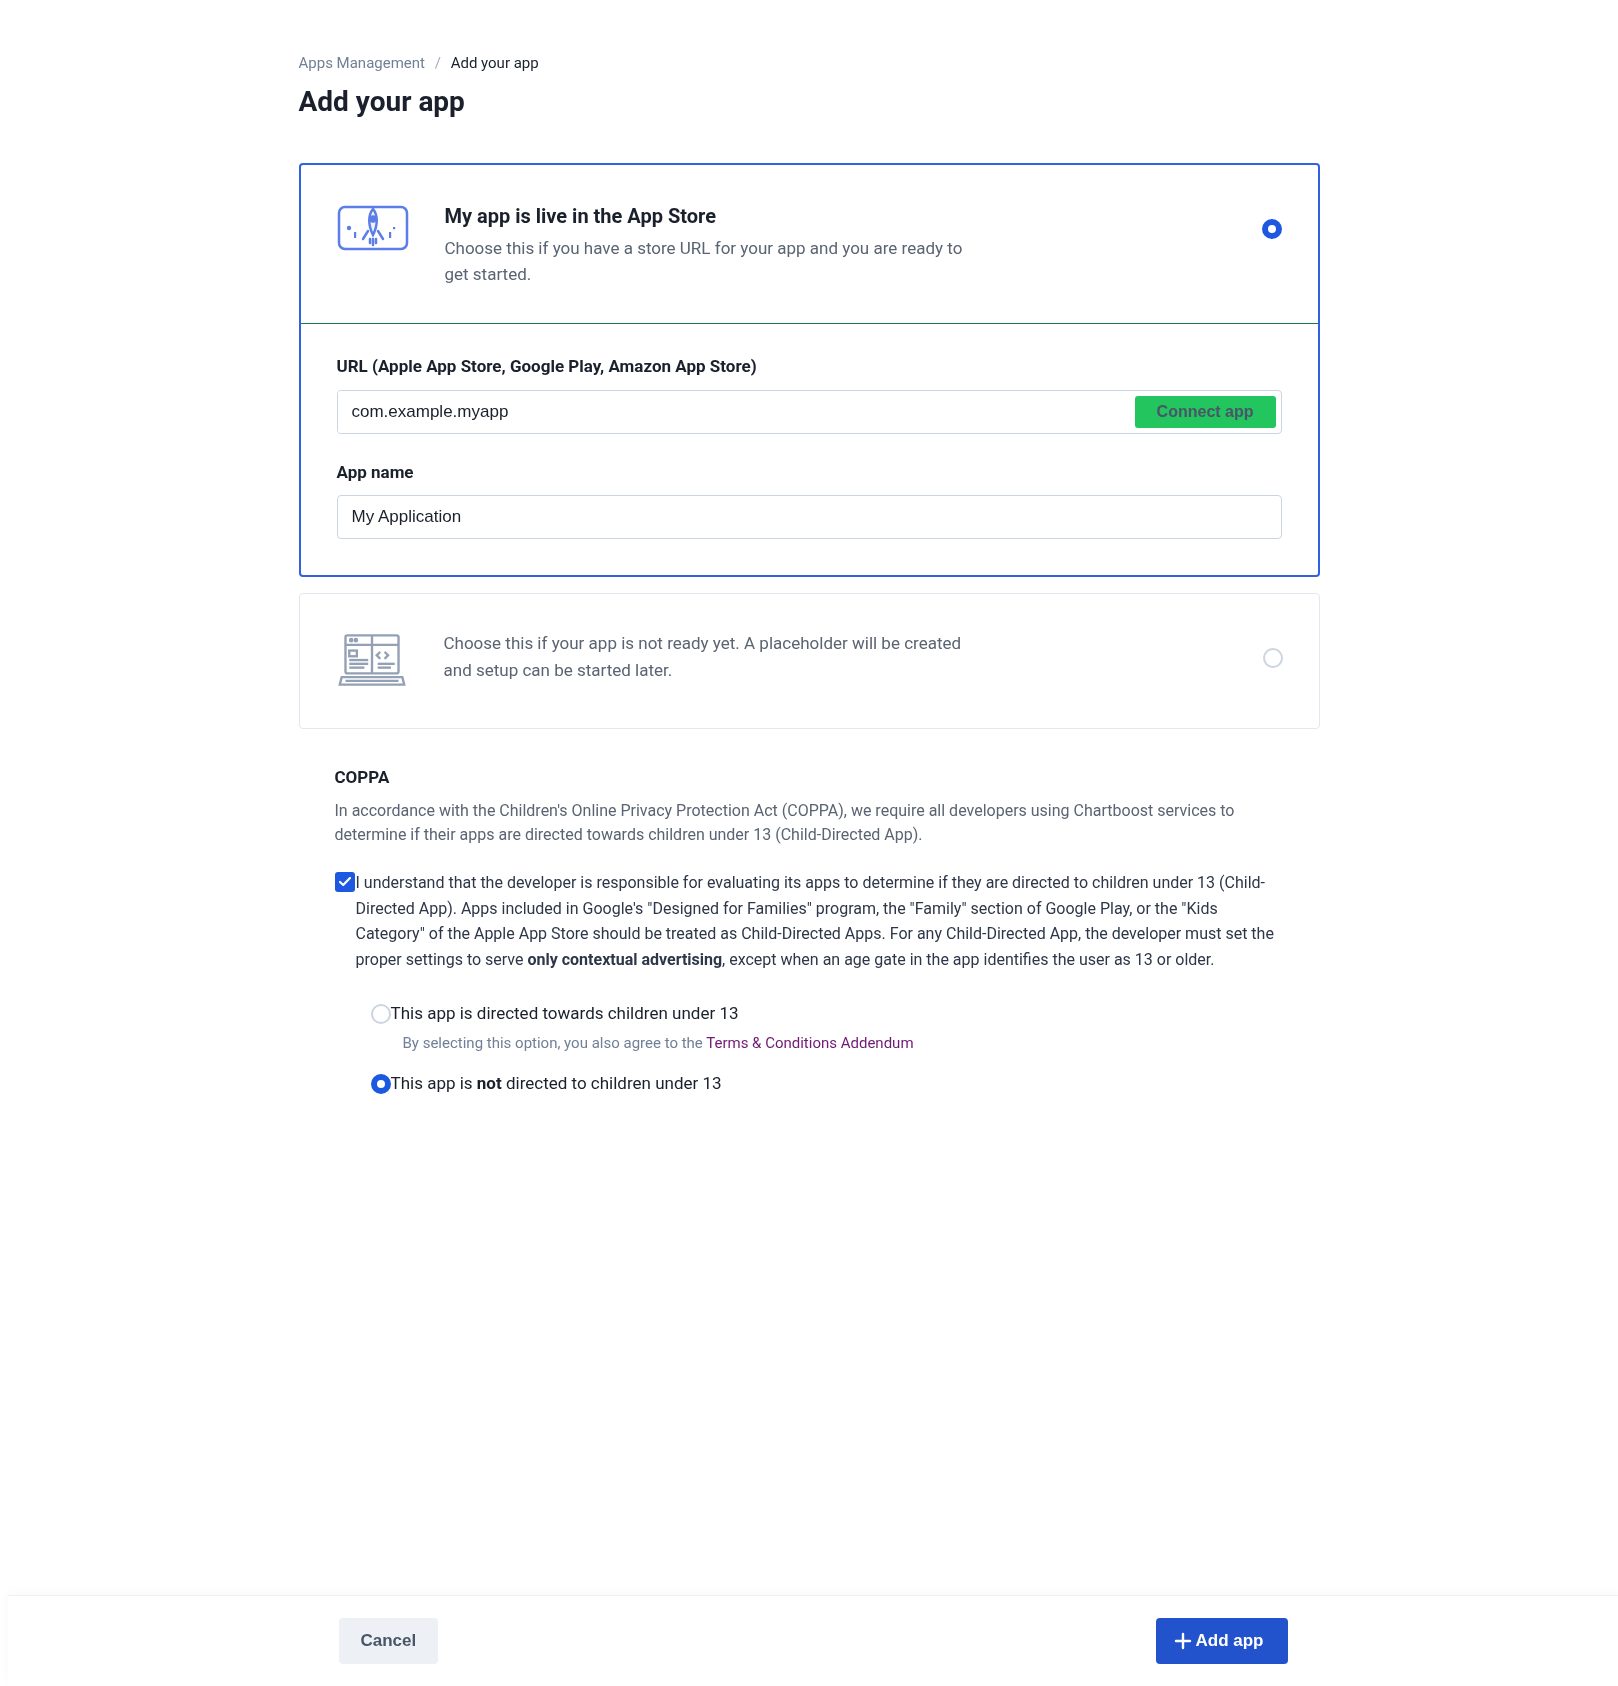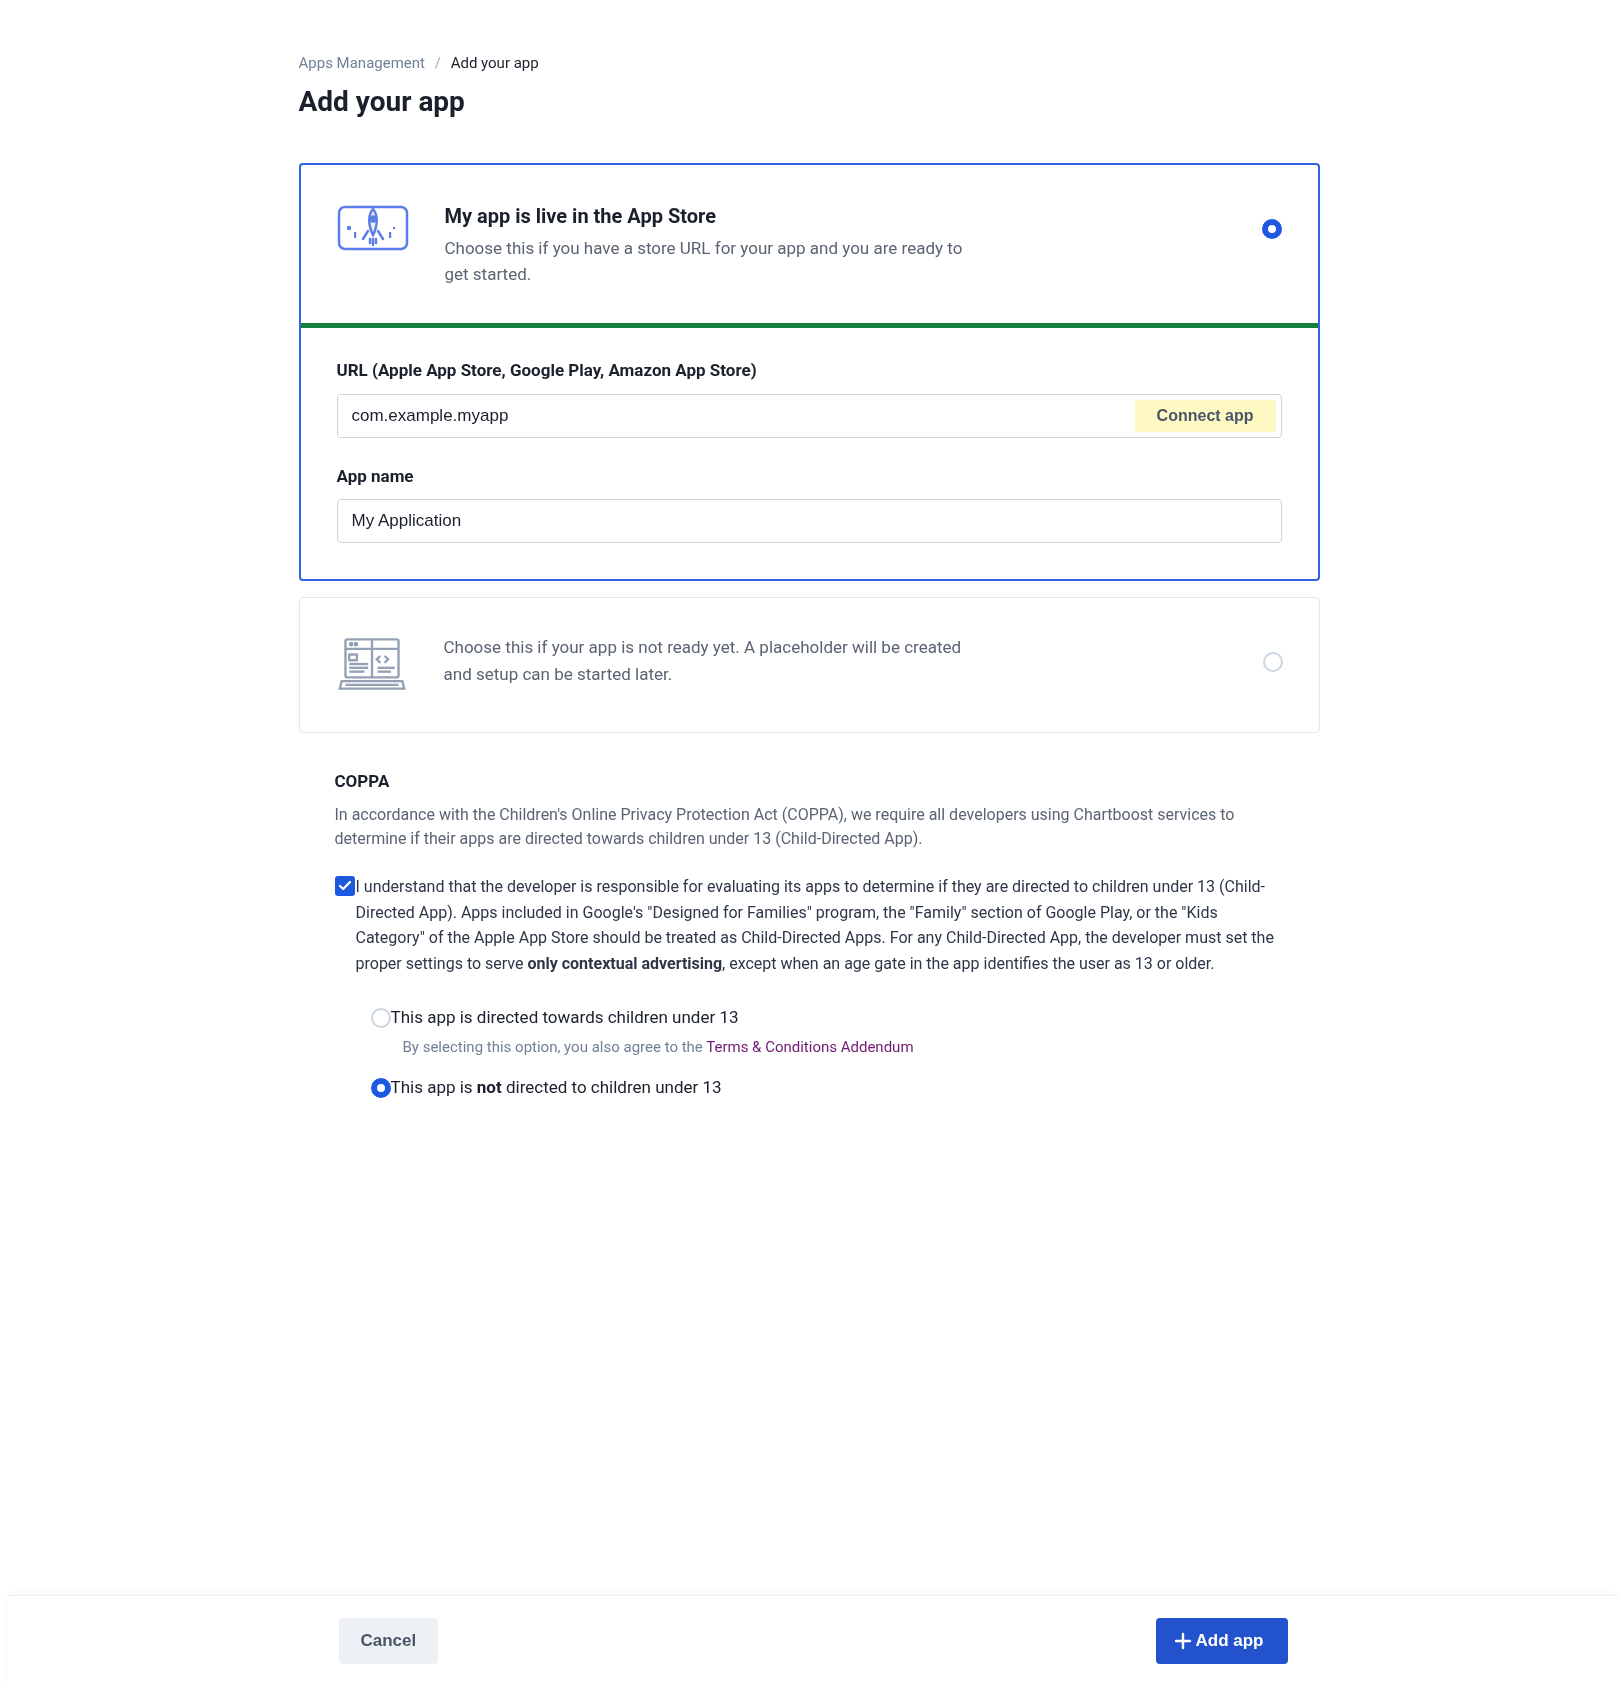--- a/index.html
+++ b/index.html
@@ -38,21 +38,21 @@
     border: 2px solid #3261e1;
   }
   .option-header {
     display: flex;
     align-items: flex-start;
     padding: 36px 36px 36px 36px;
     gap: 36px;
     cursor: pointer;
   }
   .option-card.selected .option-header {
-    border-bottom: 5px solid #15803d;
+    border-bottom: 1px solid #15803d;
   }
   .option-icon {
     width: 72px;
     flex: 0 0 72px;
     display: flex;
     align-items: center;
     justify-content: center;
   }
   .option-text { flex: 1; padding-right: 30px; }
   .option-title {
@@ -104,21 +104,21 @@
   }
   .input-row input {
     flex: 1;
     border: none;
     padding: 11px 14px;
     font-size: 17px;
     color: #1a202c;
     outline: none;
   }
   .connect-btn {
-    background: #fef9c3;
+    background: #22c55e;
     border: none;
     border-left: 0;
     color: #4a5568;
     font-size: 16px;
     font-weight: 600;
     padding: 0 22px;
     cursor: pointer;
     margin: 5px;
     border-radius: 3px;
   }

